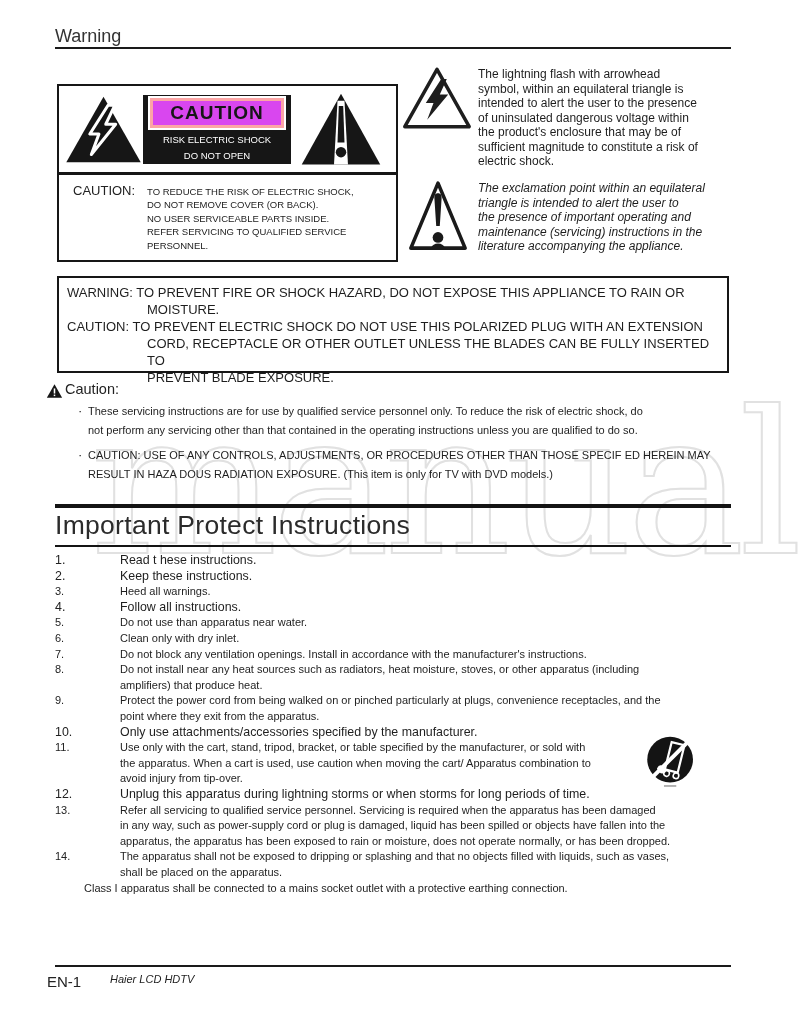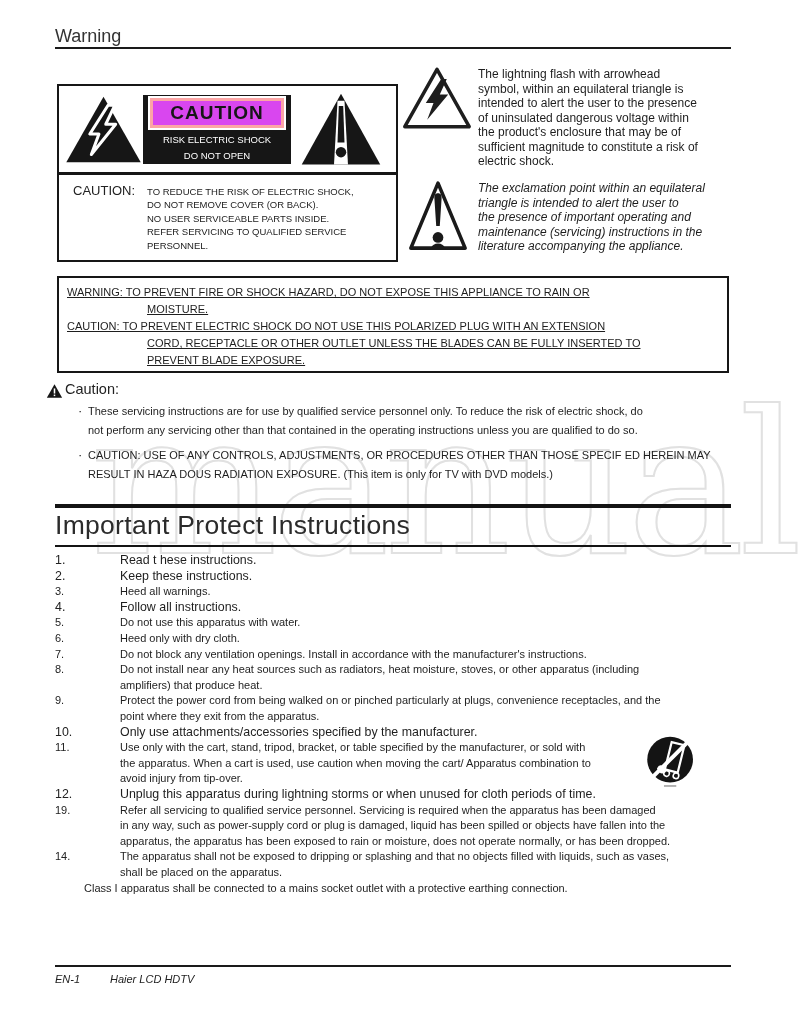--- a/index.html
+++ b/index.html
@@ -29,21 +29,21 @@
   .tri-right{left:240px;top:6px;}
   
   .tri-bolt-outline{left:402px;top:66px;}
   .tri-excl-outline{left:408px;top:178px;}
   .rc-para{width:268px;font-size:12px;line-height:14.5px;white-space:pre-line;color:#1e1e1e;}
   .rc-p1{left:478px;top:67px;}
   .rc-p2{left:478px;top:181px;font-style:italic;}
   
   .wbox{left:57px;top:276px;width:672px;height:97px;border:2px solid #161616;background:#fff;
     padding:6px 0 0 8px;box-sizing:border-box;}
-  .w-line{font-size:11px;line-height:17px;color:#1e1e1e;text-decoration:underline;}
+  .w-line{font-size:13px;line-height:17px;color:#1e1e1e;}
   .w-line.indent{padding-left:80px;}
   
   .small-tri{left:46px;top:383px;}
   .cn-heading{left:65px;top:381px;font-size:14.5px;color:#222;}
   .cn-bullets{left:78px;top:402px;width:650px;}
   .cn-bullet{display:flex;margin-bottom:7px;}
   .cn-marker{width:10px;font-size:13px;line-height:18px;color:#222;}
   .cn-text{flex:1;font-size:11px;line-height:18.5px;white-space:pre-line;color:#1e1e1e;}
   
   .watermark{left:90px;top:386px;z-index:1;font-family:"DejaVu Serif","Liberation Serif",serif;
@@ -58,21 +58,21 @@
   .ins-row{display:flex;}
   .ins-num{width:33px;flex:none;color:#222;}
   .ins-txt{flex:1;white-space:pre-line;color:#1e1e1e;margin-left:32px;}
   .ins-row.lg{font-size:12.4px;line-height:15.6px;}
   .ins-row.sm{font-size:11px;line-height:15.6px;}
   .class-line{margin-top:1px;font-size:11px;line-height:15.6px;color:#1e1e1e;margin-left:29px;}
   
   .cart-icon{left:644px;top:735px;z-index:2;}
   
   .f-rule{left:55px;top:965px;width:676px;height:2px;background:#1a1a1a;}
-  .f-code{left:55px;top:973px;font-size:11px;font-style:italic;color:#222;}
+  .f-code{left:47px;top:973px;font-size:15px;color:#222;}
   .f-product{left:110px;top:973px;font-size:11px;font-style:italic;color:#222;}
 </style>
 </head>
 <body>
 
 <div class="page">
 
   <div class="abs watermark"><span>manual</span></div>
 
   <div class="abs hdr-label z1">Warning</div>
@@ -173,25 +173,25 @@
       <div class="ins-row sm">
         <span class="ins-num">3.</span>
         <div class="ins-txt">Heed all warnings.</div>
       </div>
       <div class="ins-row lg">
         <span class="ins-num">4.</span>
         <div class="ins-txt">Follow all instructions.</div>
       </div>
       <div class="ins-row sm">
         <span class="ins-num">5.</span>
-        <div class="ins-txt">Do not use this apparatus with water.</div>
+        <div class="ins-txt">Do not use than apparatus near water.</div>
       </div>
       <div class="ins-row sm">
         <span class="ins-num">6.</span>
-        <div class="ins-txt">Heed only with dry cloth.</div>
+        <div class="ins-txt">Clean only with dry inlet.</div>
       </div>
       <div class="ins-row sm">
         <span class="ins-num">7.</span>
         <div class="ins-txt">Do not block any ventilation openings. Install in accordance with the manufacturer's instructions.</div>
       </div>
       <div class="ins-row sm">
         <span class="ins-num">8.</span>
         <div class="ins-txt">Do not install near any heat sources such as radiators, heat moisture, stoves, or other apparatus (including
 amplifiers) that produce heat.</div>
       </div>
@@ -205,24 +205,24 @@
         <div class="ins-txt">Only use attachments/accessories specified by the manufacturer.</div>
       </div>
       <div class="ins-row sm">
         <span class="ins-num">11.</span>
         <div class="ins-txt">Use only with the cart, stand, tripod, bracket, or table specified by the manufacturer, or sold with
 the apparatus. When a cart is used, use caution when moving the cart/ Apparatus combination to
 avoid injury from tip-over.</div>
       </div>
       <div class="ins-row lg">
         <span class="ins-num">12.</span>
-        <div class="ins-txt">Unplug this apparatus during lightning storms or when unused for cloth periods of time.</div>
-      </div>
-      <div class="ins-row sm">
-        <span class="ins-num">19.</span>
+        <div class="ins-txt">Unplug this apparatus during lightning storms or when storms for long periods of time.</div>
+      </div>
+      <div class="ins-row sm">
+        <span class="ins-num">13.</span>
         <div class="ins-txt">Refer all servicing to qualified service personnel. Servicing is required when the apparatus has been damaged
 in any way, such as power-supply cord or plug is damaged, liquid has been spilled or objects have fallen into the
 apparatus, the apparatus has been exposed to rain or moisture, does not operate normally, or has been dropped.</div>
       </div>
       <div class="ins-row sm">
         <span class="ins-num">14.</span>
         <div class="ins-txt">The apparatus shall not be exposed to dripping or splashing and that no objects filled with liquids, such as vases,
 shall be placed on the apparatus.</div>
       </div>
       <div class="class-line">Class I apparatus shall be connected to a mains socket outlet with a protective earthing connection.</div>

